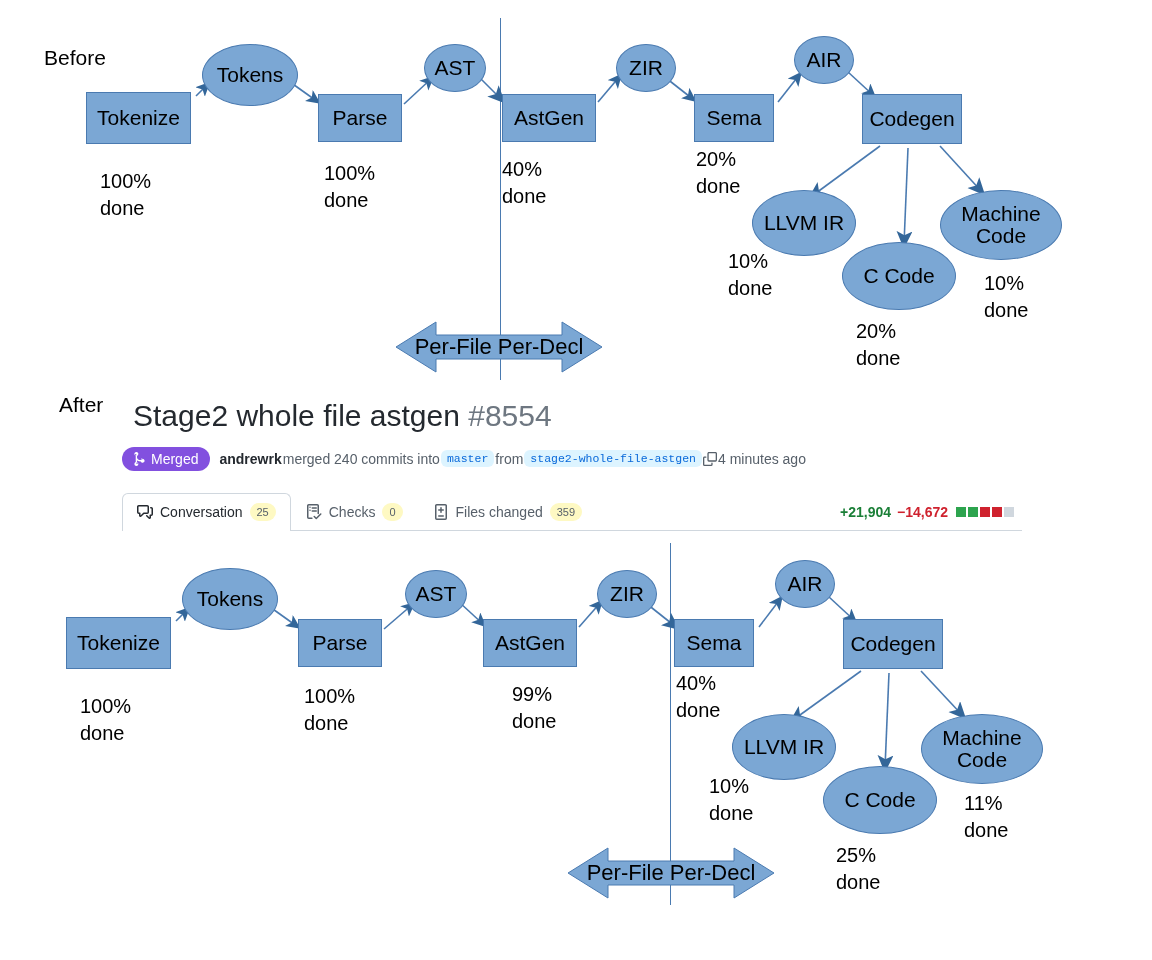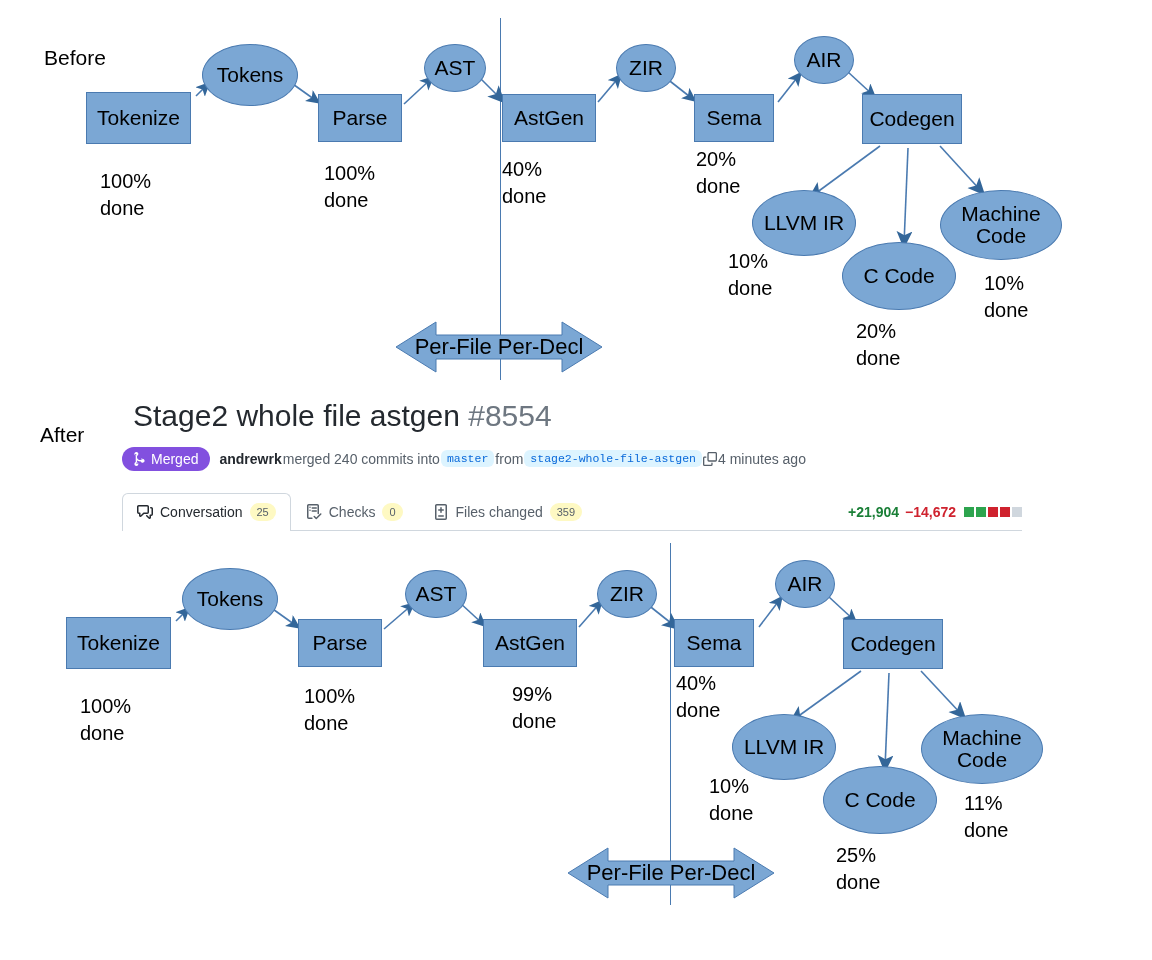--- a/index.html
+++ b/index.html
@@ -188,21 +188,21 @@
     background: #fef9c3;
     color: #57606a;
     border-radius: 20px;
     padding: 1px 7px;
     font-size: 11px;
     line-height: 1.5;
   }
 
   .diffstat {
     position: absolute;
-    right: 0;
+    right: 8px;
     bottom: 11px;
     display: flex;
     align-items: center;
     gap: 6px;
     font-size: 14px;
     font-weight: bold;
     white-space: nowrap;
   }
   .diff-add { color: #1a7f37; }
   .diff-del { color: #cf222e; }
@@ -302,21 +302,21 @@
 done</div>
 
   <div class="dblarrow" style="left:396px; top:314px; width:206px; height:66px;">
     <svg width="206" height="66" viewBox="0 0 206 66">
       <polygon points="0,33 40,8 40,21 166,21 166,8 206,33 166,58 166,45 40,45 40,58" fill="#7BA7D4" stroke="#4a7ab0" stroke-width="1"></polygon>
     </svg>
     <span class="lbl">Per-File Per-Decl</span>
   </div>
 </div>
 
-<div class="section-label" style="left:40px; top:393px;margin-top:30px;">After</div>
+<div class="section-label" style="left:59px; top:393px;">After</div>
 
 <div class="gh">
 
   <h1 class="gh-title">
     <span>Stage2 whole file astgen</span>
     <span class="num">#8554</span>
   </h1>
 
   <div class="gh-meta">
     <span class="badge-merged">

